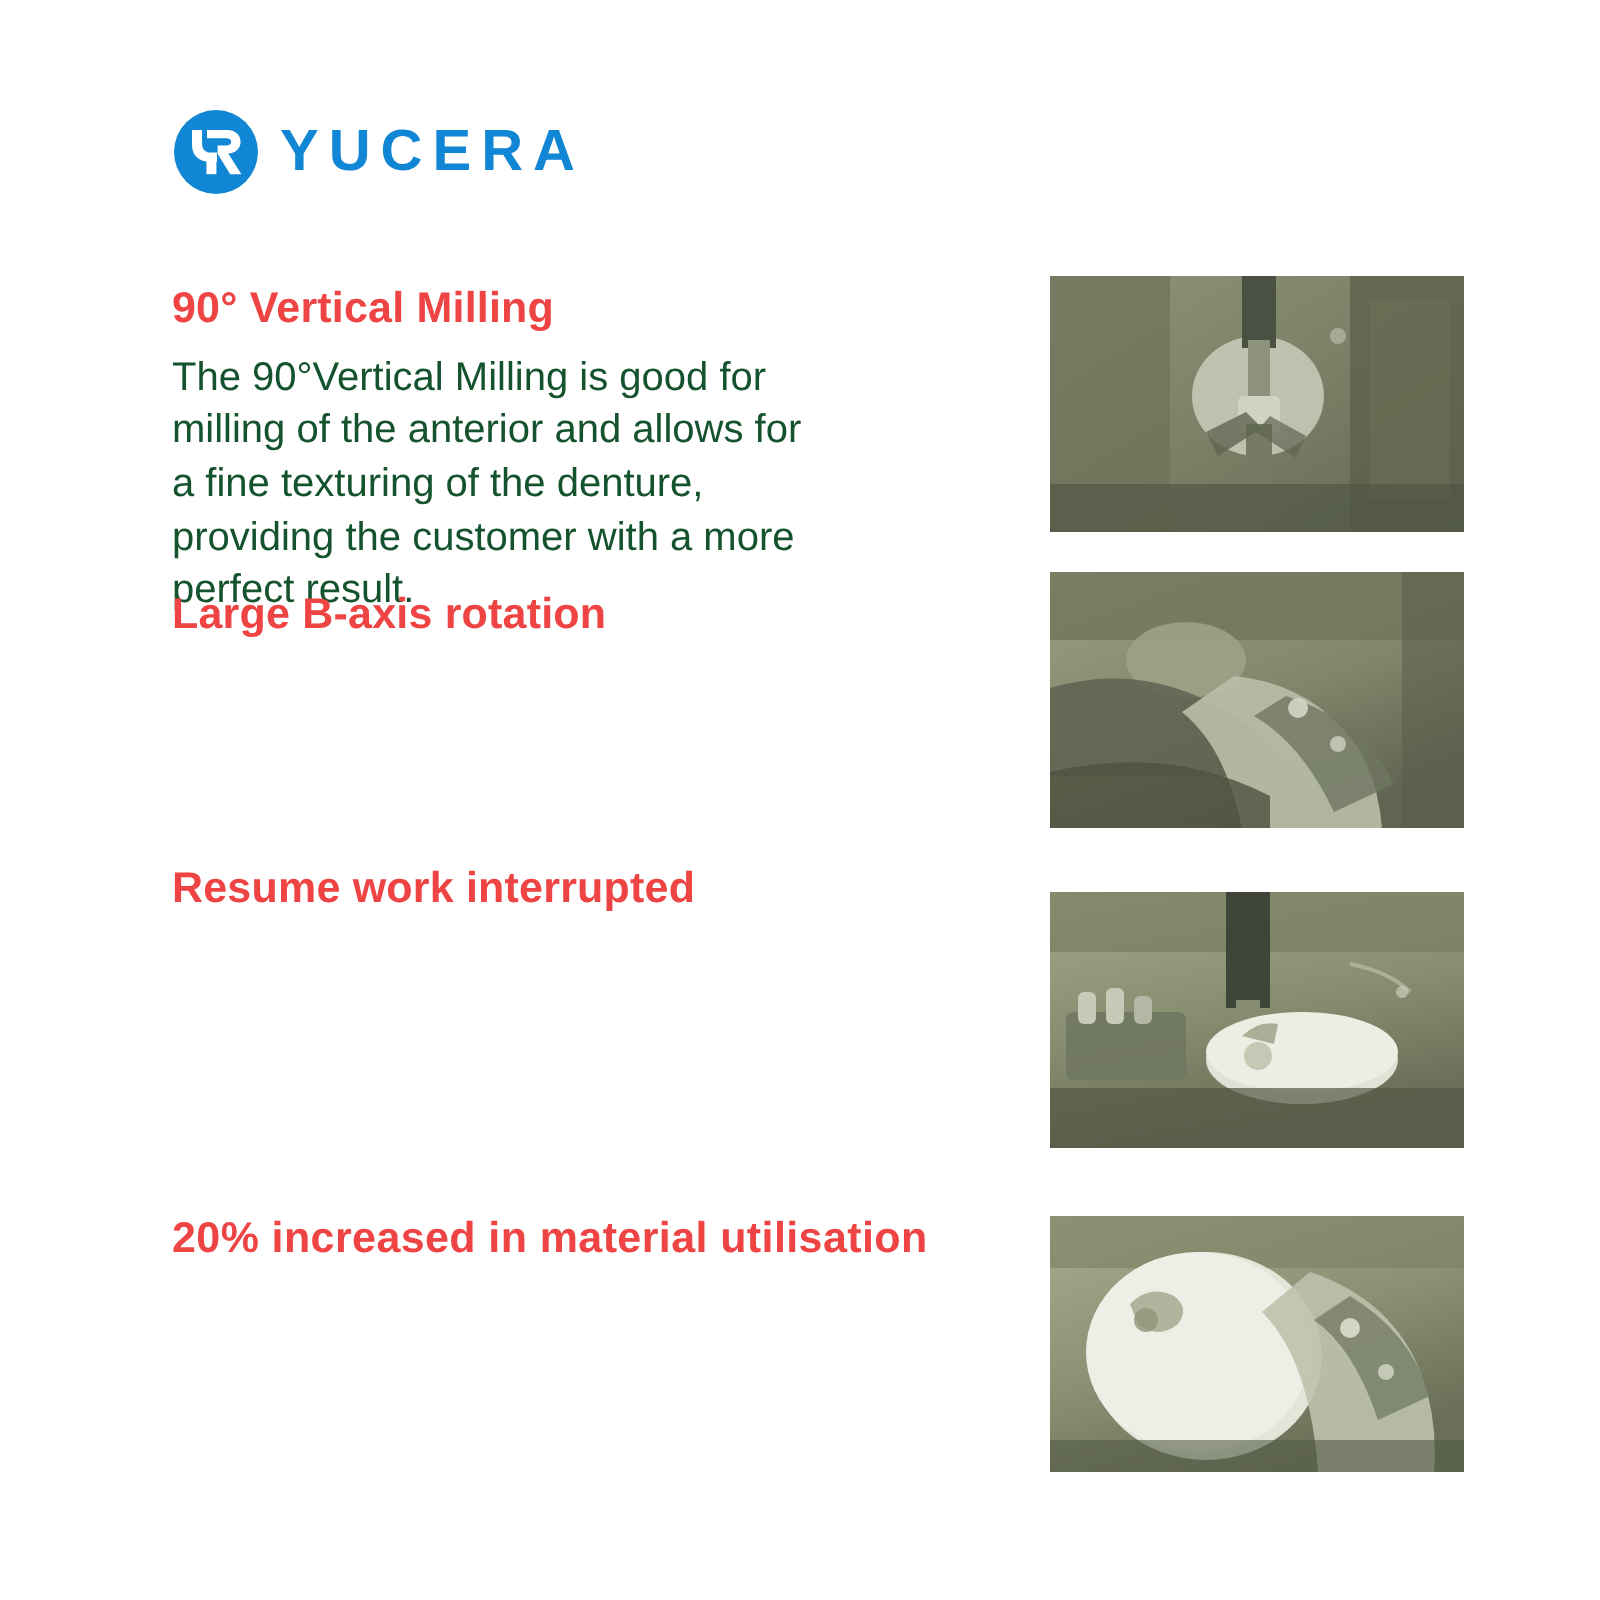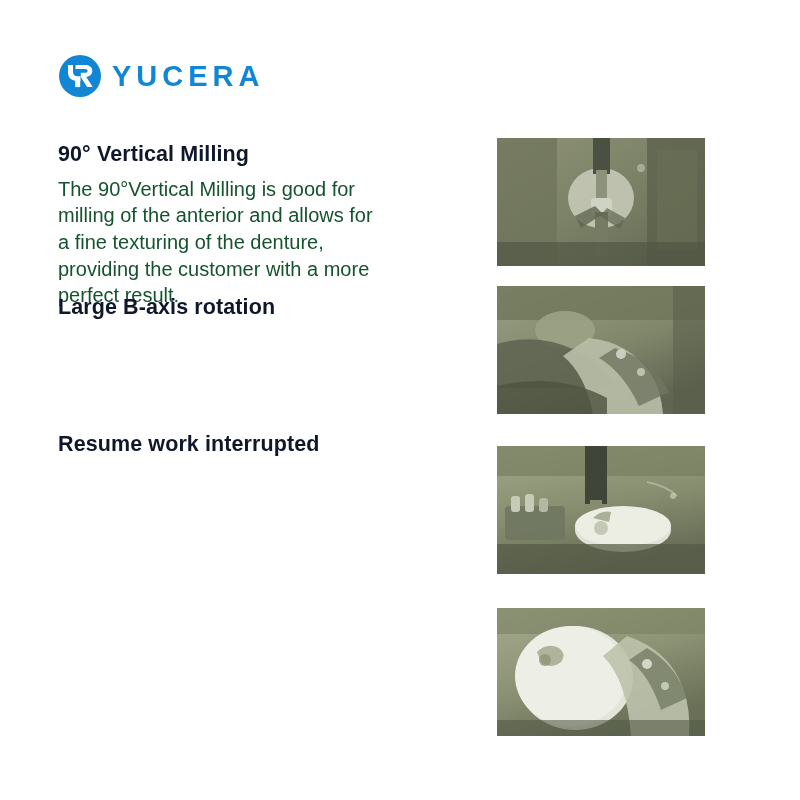--- a/index.html
+++ b/index.html
@@ -8,25 +8,26 @@
   }
   body {
     width: 800px;
     height: 800px;
     background: #ffffff;
     font-family: "Liberation Sans", sans-serif;
     -webkit-font-smoothing: antialiased;
   }
   .page {
     position: relative;
-    width: 800px;
+    width: 704px;
     height: 800px;
     background: #ffffff;
     overflow: hidden;
     box-sizing: border-box;
+    margin-left: 28px;
   }
   
   .logo-row {
     position: absolute;
     left: 58px;
     top: 54px;
     display: flex;
     align-items: center;
   }
   .logo-mark {
@@ -48,21 +49,21 @@
   
   .feature {
     position: absolute;
     left: 58px;
     width: 420px;
   }
   .feature h2 {
     margin: 0 0 9px 0;
     font-size: 21.5px;
     font-weight: bold;
-    color: #0f172a;
+    color: #ef4444;
     line-height: 1.15;
     letter-spacing: 0.1px;
   }
   .feature p {
     margin: 0;
     font-size: 20px;
     line-height: 1.33;
     color: #14532d;
     max-width: 330px;
   }
@@ -112,20 +113,21 @@
 
   <div class="feature f2">
     <h2>Large B-axis rotation</h2>
   </div>
 
   <div class="feature f3">
     <h2>Resume work interrupted</h2>
   </div>
 
   <div class="feature f4">
+    <h2>20% increased in material utilisation</h2>
   </div>
 
   <div class="photo p1">
     <svg viewBox="0 0 208 128" xmlns="http://www.w3.org/2000/svg" preserveAspectRatio="none">
       <defs>
         <linearGradient id="g1" x1="0" y1="0" x2="1" y2="1">
           <stop offset="0" stop-color="#8f9478"></stop>
           <stop offset="0.5" stop-color="#7b8166"></stop>
           <stop offset="1" stop-color="#626853"></stop>
         </linearGradient>

